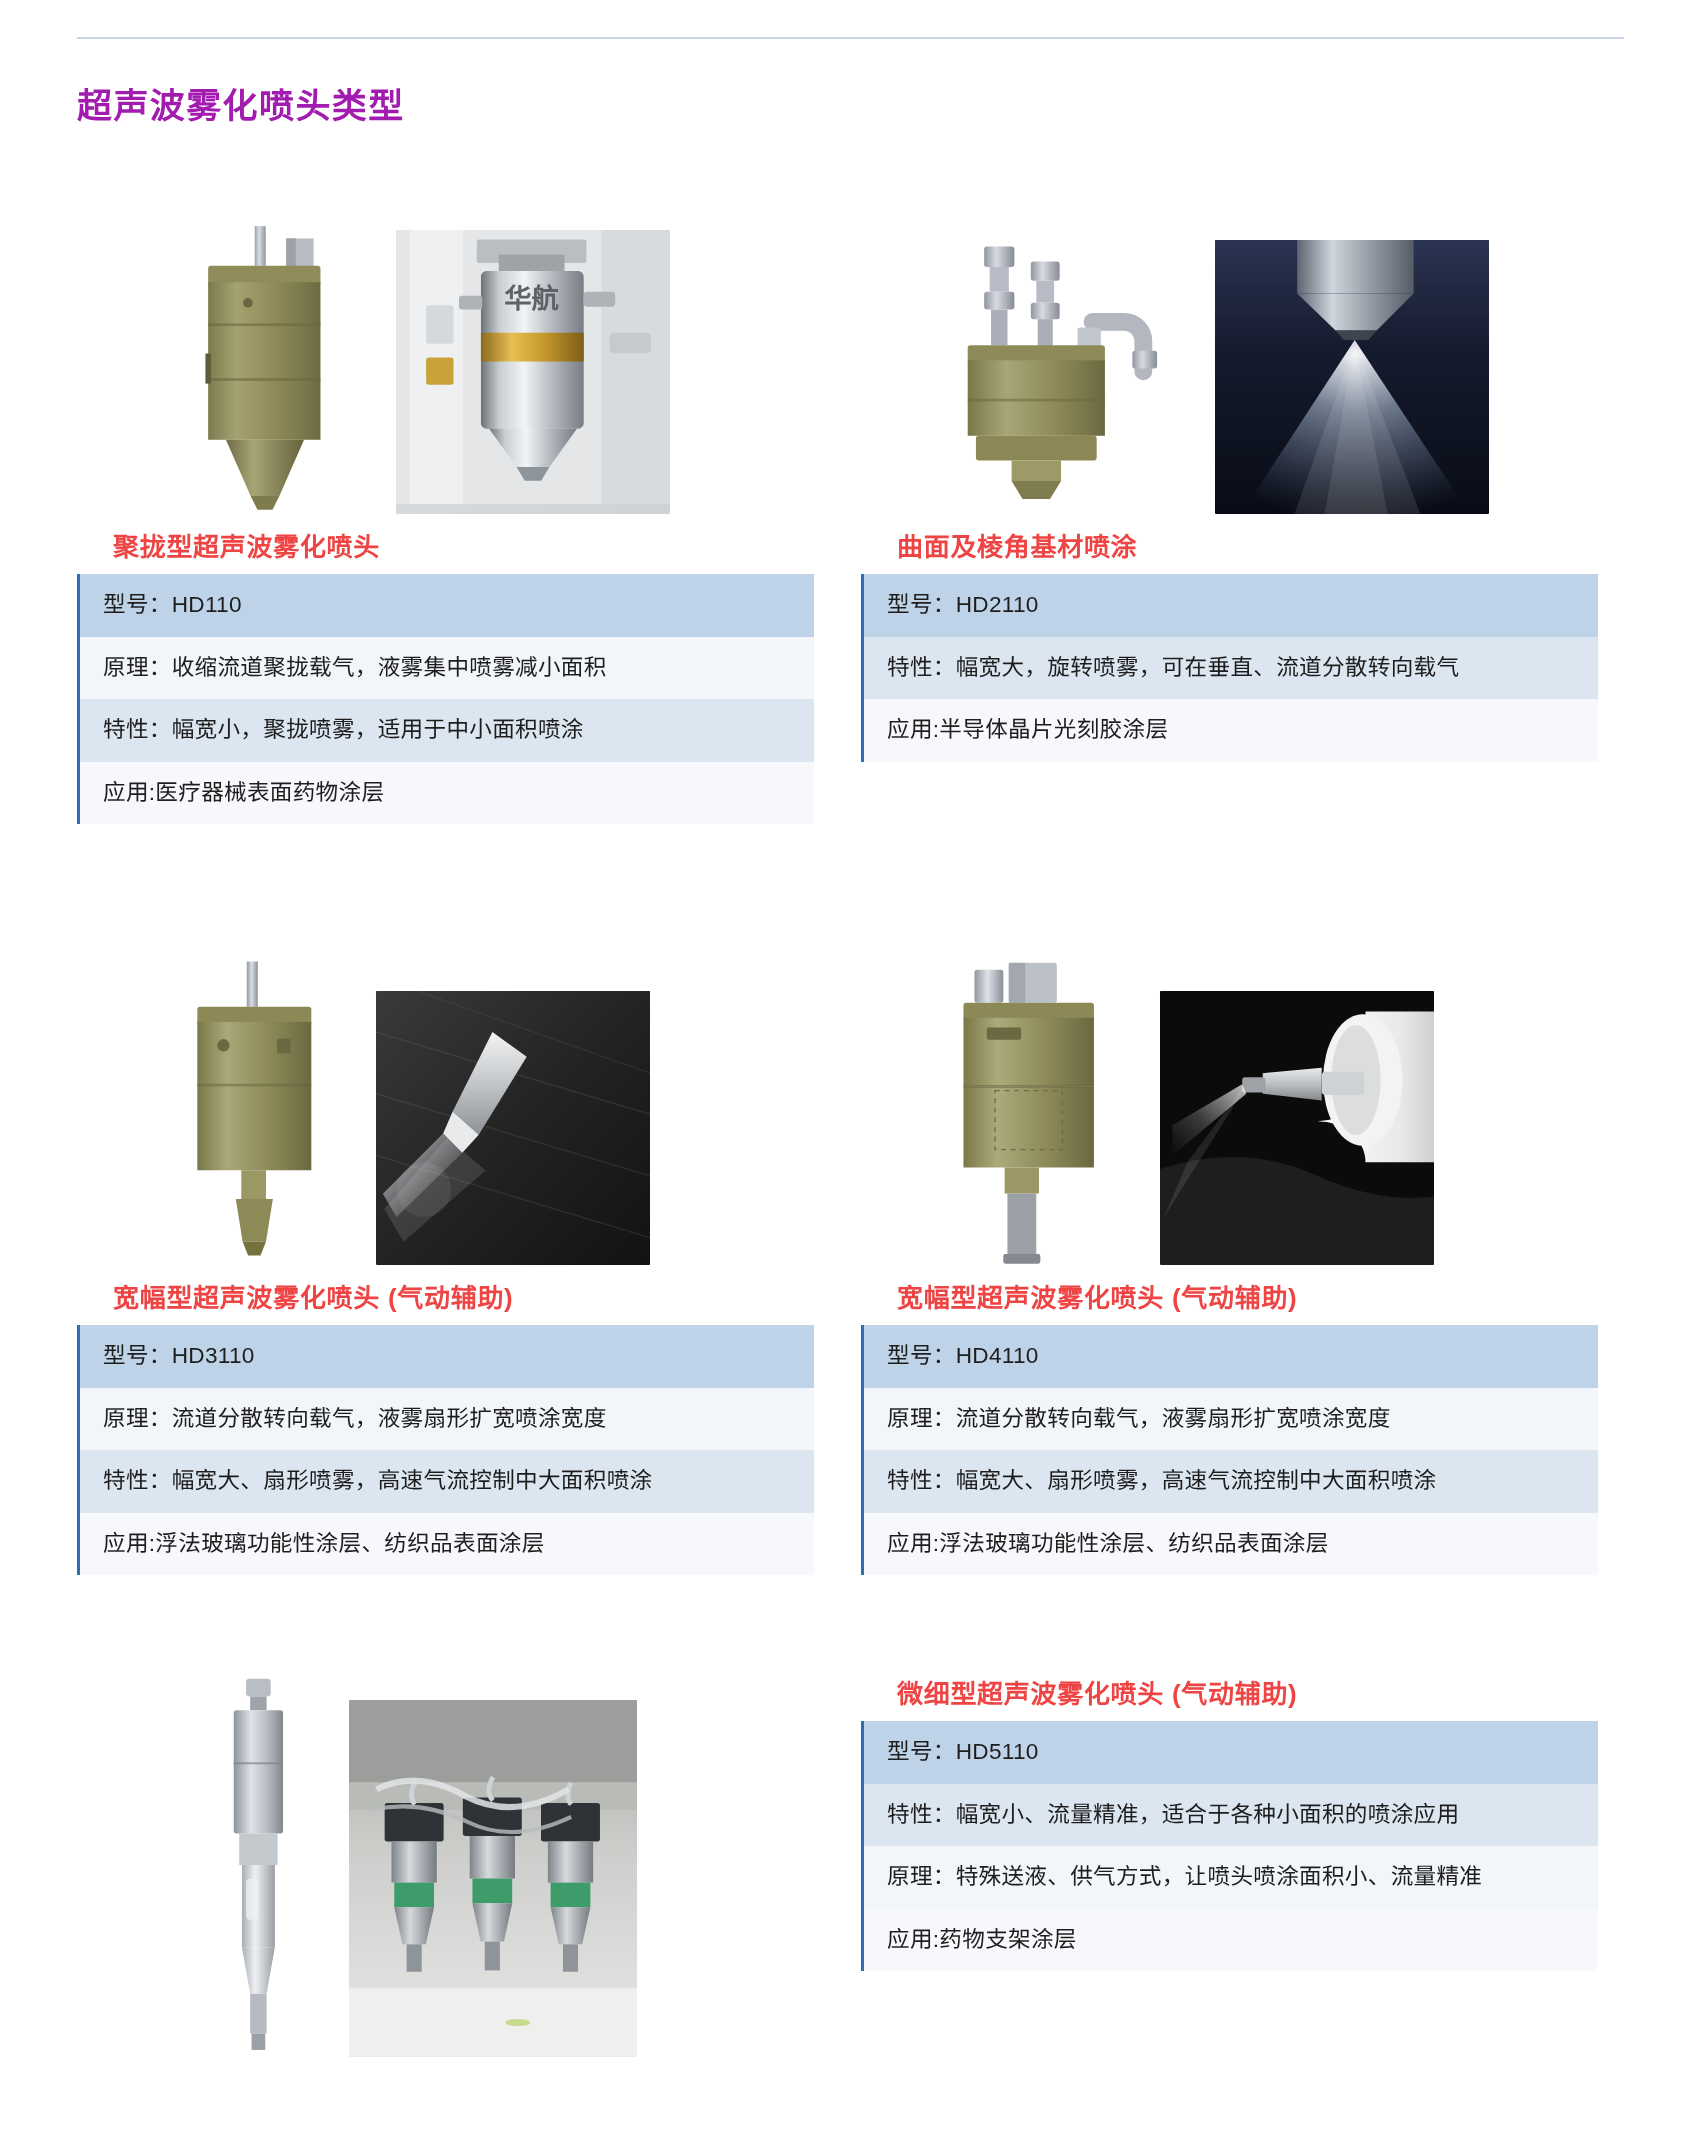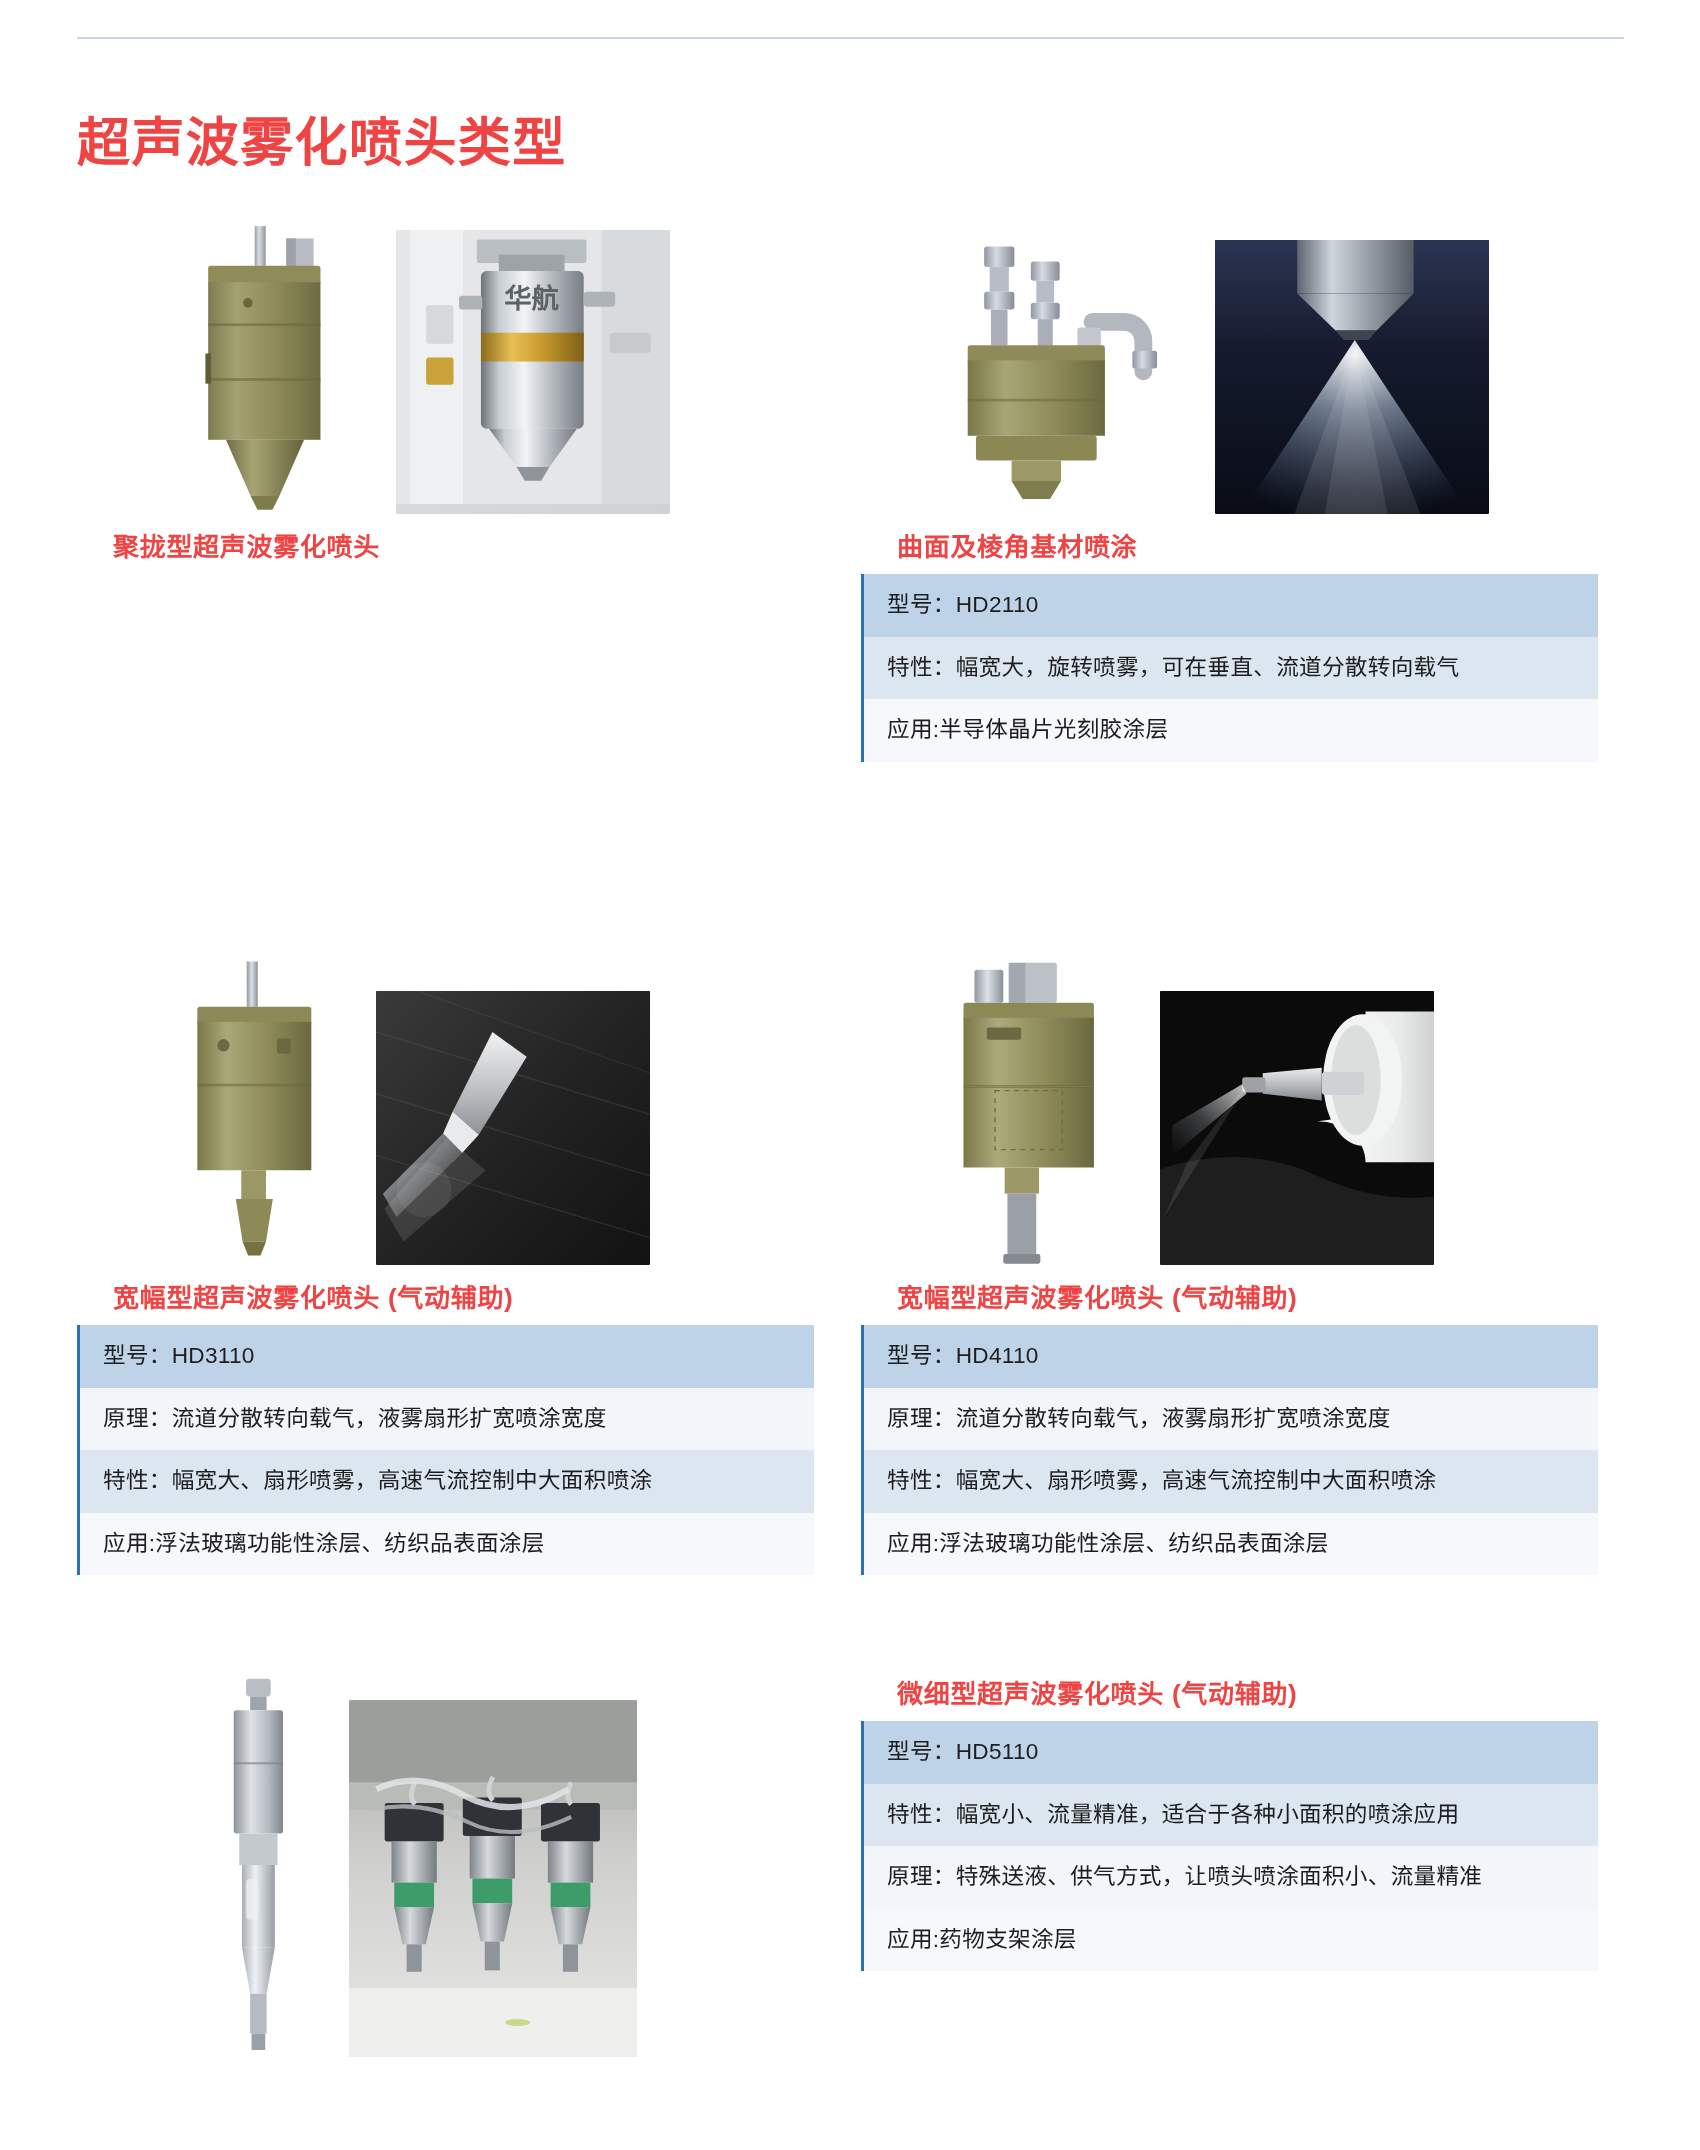--- a/index.html
+++ b/index.html
@@ -24,26 +24,26 @@
   .top-rule {
     position: absolute;
     top: 37px;
     left: 77px;
     width: 1547px;
     height: 2.1px;
     background: #c9d6e6;
   }
   .page-title {
     position: absolute;
-    top: 100px;
+    top: 77px;
     left: 77px;
-    font-size: 53px;
+    font-size: 35px;
     font-weight: bold;
     letter-spacing: 1.4px;
-    color: #ef4444;
+    color: #a21caf;
     white-space: nowrap;
   }
 
   
   .block {
     position: absolute;
     width: 737px;
   }
   .block.col-left  { left: 77px; }
   .block.col-right { left: 861px; }
@@ -170,20 +170,26 @@
           <polygon points="136,290 264,290 224,346 176,346" fill="url(#p1metal)"></polygon>
           <polygon points="176,346 224,346 212,366 188,366" fill="#8d949a"></polygon>
           <rect x="274" y="90" width="46" height="22" rx="5" fill="#aeb3b8"></rect>
           <rect x="92" y="96" width="34" height="20" rx="4" fill="#aeb3b8"></rect>
           <text x="198" y="114" text-anchor="middle" fill="#5d6267" font-size="40" font-weight="bold" font-family="'Liberation Sans',sans-serif">华航</text>
         </svg>
       </div>
     </div>
 
     <div class="block-title">聚拢型超声波雾化喷头</div>
+    <div class="spec-table">
+      <div class="spec-row r0">型号：HD110</div>
+      <div class="spec-row r1">原理：收缩流道聚拢载气，液雾集中喷雾减小面积</div>
+      <div class="spec-row r2">特性：幅宽小，聚拢喷雾，适用于中小面积喷涂</div>
+      <div class="spec-row r3">应用:医疗器械表面药物涂层</div>
+    </div>
   </div>
 
   <div class="block col-right row-1">
     <div class="imgs align-left">
 
       <svg class="art" width="261" height="295" viewBox="0 0 380 430">
         <defs>
           <linearGradient id="g2body" x1="0" y1="0" x2="1" y2="0">
             <stop offset="0%" stop-color="#7a7749"></stop>
             <stop offset="28%" stop-color="#a8a577"></stop>

